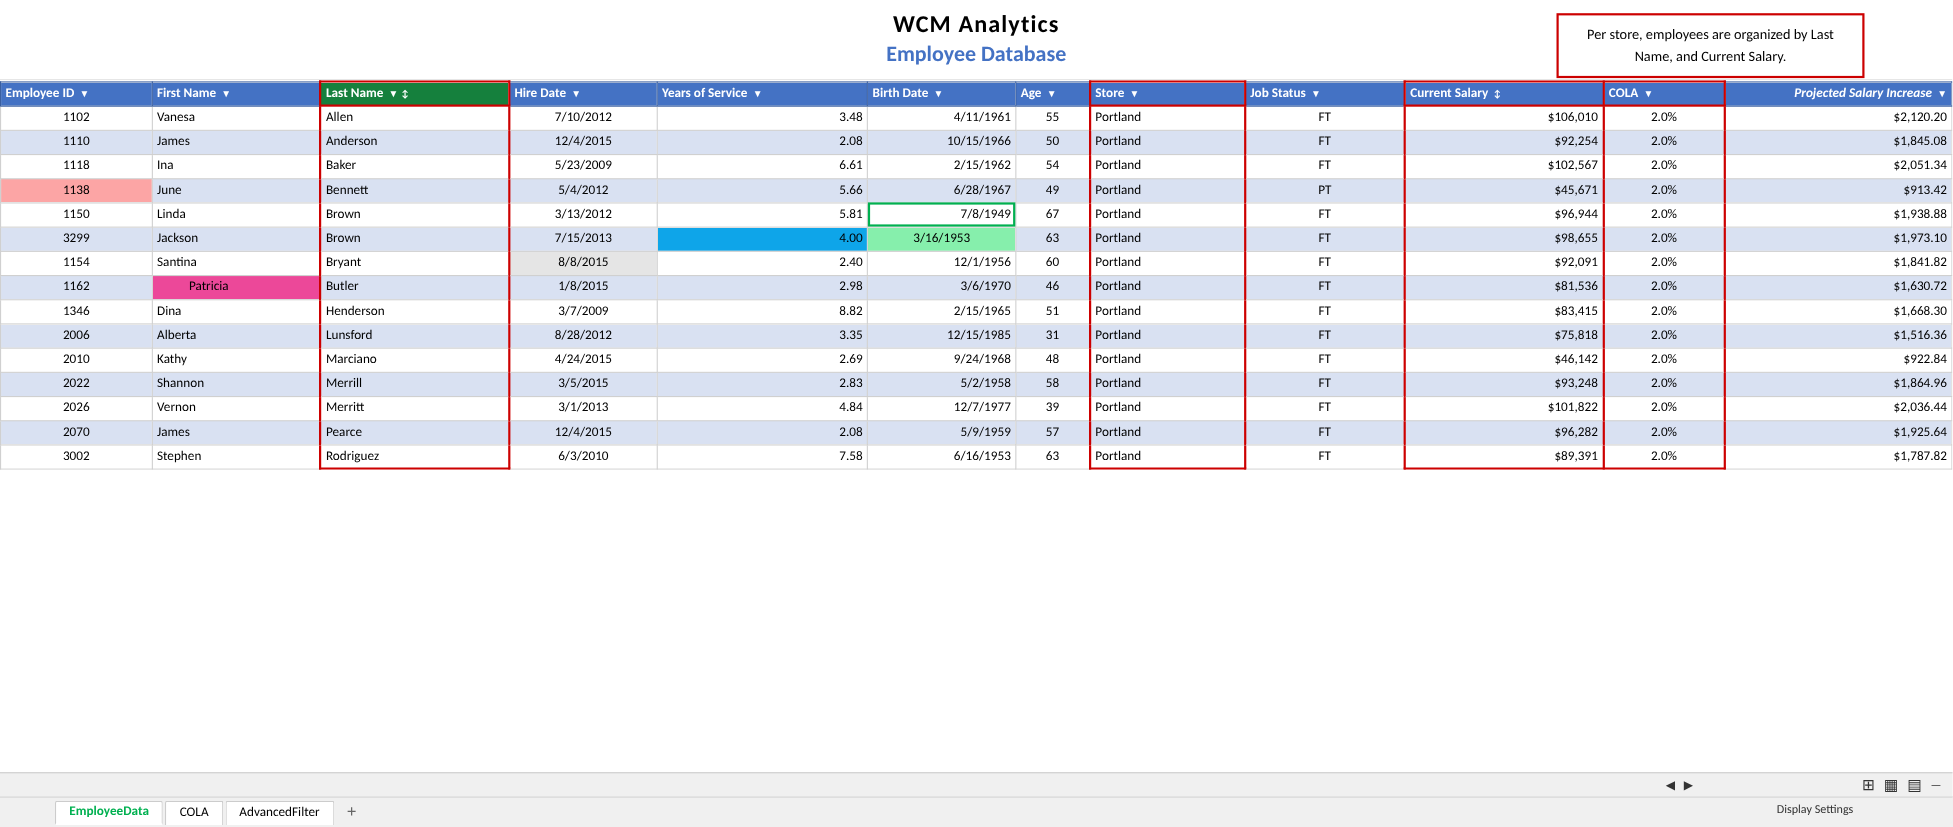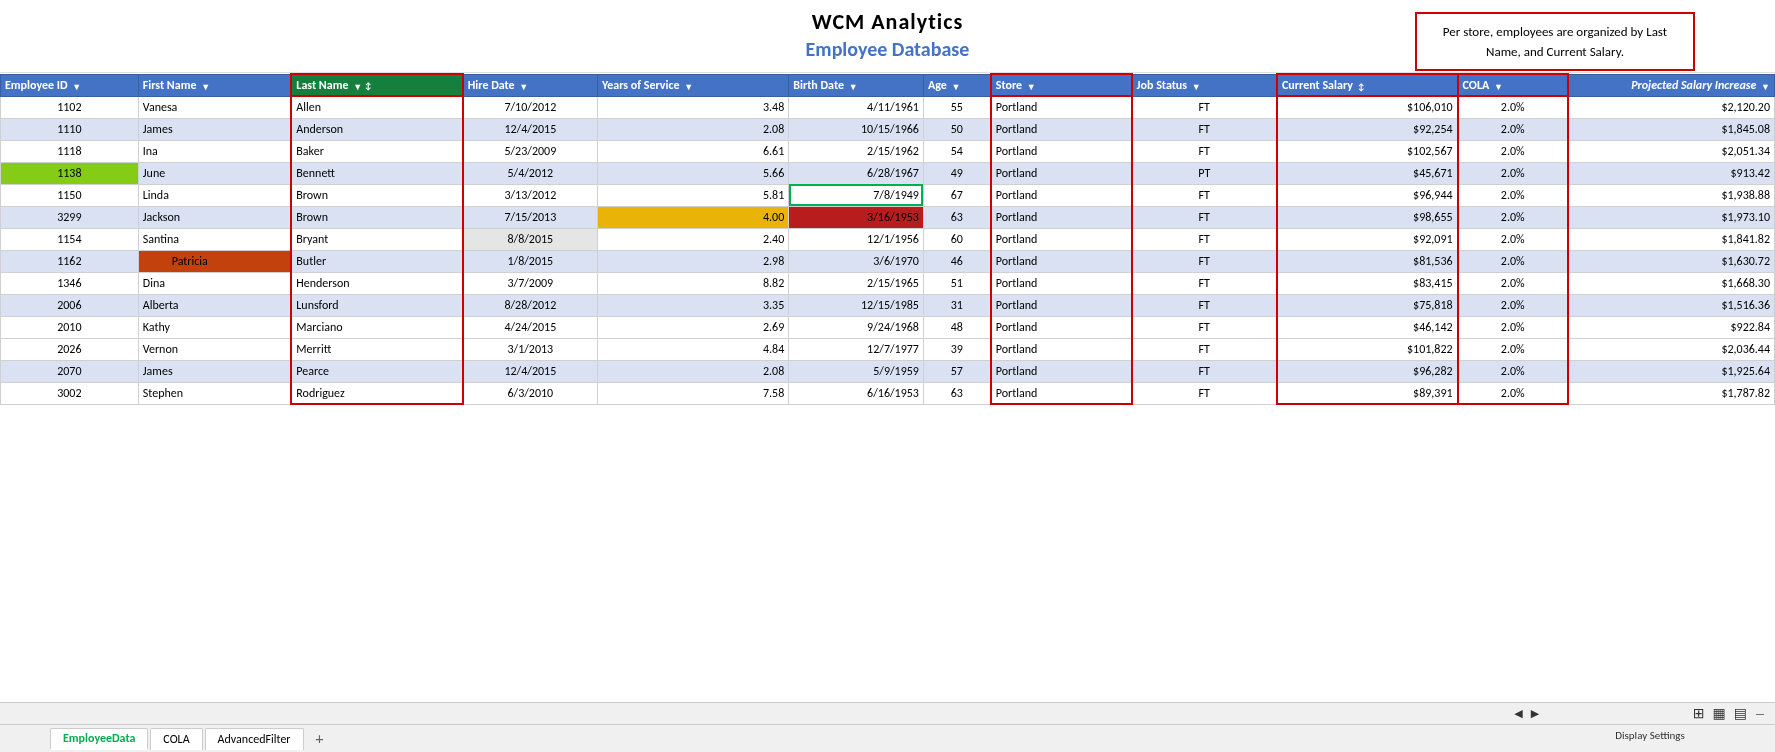--- a/index.html
+++ b/index.html
@@ -267,21 +267,21 @@
               <td style="text-align: right; background: rgb(255, 255, 255); border: 1px solid rgb(208, 208, 208);">6.61</td>
               <td style="text-align: right; background: rgb(255, 255, 255); border: 1px solid rgb(208, 208, 208);">2/15/1962</td>
               <td style="text-align: center; background: rgb(255, 255, 255); border: 1px solid rgb(208, 208, 208);">54</td>
               <td style="text-align: left; background: rgb(255, 255, 255); border-width: 1px 2px; border-style: solid; border-color: rgb(208, 208, 208) rgb(204, 0, 0); border-image: initial;">Portland</td>
               <td style="text-align: center; background: rgb(255, 255, 255); border: 1px solid rgb(208, 208, 208);">FT</td>
               <td style="text-align: right; background: rgb(255, 255, 255); border-width: 1px 2px; border-style: solid; border-color: rgb(208, 208, 208) rgb(204, 0, 0); border-image: initial;">$102,567</td>
               <td style="text-align: center; background: rgb(255, 255, 255); border-width: 1px 2px; border-style: solid; border-color: rgb(208, 208, 208) rgb(204, 0, 0); border-image: initial;">2.0%</td>
               <td style="text-align: right; background: rgb(255, 255, 255); border: 1px solid rgb(208, 208, 208);">$2,051.34</td>
             </tr>
             <tr class="data-row alt">
-              <td style="text-align: center; background: #84cc16; border: 1px solid rgb(208, 208, 208);">1138</td>
+              <td style="text-align: center; background: #fca5a5; border: 1px solid rgb(208, 208, 208);">1138</td>
               <td style="text-align: left; background: rgb(217, 225, 242); border: 1px solid rgb(208, 208, 208);">June</td>
               <td style="text-align: left; background: rgb(217, 225, 242); border-width: 1px 2px; border-style: solid; border-color: rgb(208, 208, 208) rgb(204, 0, 0); border-image: initial;">Bennett</td>
               <td style="text-align: center; background: rgb(217, 225, 242); border: 1px solid rgb(208, 208, 208);">5/4/2012</td>
               <td style="text-align: right; background: rgb(217, 225, 242); border: 1px solid rgb(208, 208, 208);">5.66</td>
               <td style="text-align: right; background: rgb(217, 225, 242); border: 1px solid rgb(208, 208, 208);">6/28/1967</td>
               <td style="text-align: center; background: rgb(217, 225, 242); border: 1px solid rgb(208, 208, 208);">49</td>
               <td style="text-align: left; background: rgb(217, 225, 242); border-width: 1px 2px; border-style: solid; border-color: rgb(208, 208, 208) rgb(204, 0, 0); border-image: initial;">Portland</td>
               <td style="text-align: center; background: rgb(217, 225, 242); border: 1px solid rgb(208, 208, 208);">PT</td>
               <td style="text-align: right; background: rgb(217, 225, 242); border-width: 1px 2px; border-style: solid; border-color: rgb(208, 208, 208) rgb(204, 0, 0); border-image: initial;">$45,671</td>
               <td style="text-align: center; background: rgb(217, 225, 242); border-width: 1px 2px; border-style: solid; border-color: rgb(208, 208, 208) rgb(204, 0, 0); border-image: initial;">2.0%</td>
@@ -299,22 +299,22 @@
               <td style="text-align: center; background: rgb(255, 255, 255); border: 1px solid rgb(208, 208, 208);">FT</td>
               <td style="text-align: right; background: rgb(255, 255, 255); border-width: 1px 2px; border-style: solid; border-color: rgb(208, 208, 208) rgb(204, 0, 0); border-image: initial;">$96,944</td>
               <td style="text-align: center; background: rgb(255, 255, 255); border-width: 1px 2px; border-style: solid; border-color: rgb(208, 208, 208) rgb(204, 0, 0); border-image: initial;">2.0%</td>
               <td style="text-align: right; background: rgb(255, 255, 255); border: 1px solid rgb(208, 208, 208);">$1,938.88</td>
             </tr>
             <tr class="data-row alt">
               <td style="text-align: center; background: rgb(217, 225, 242); border: 1px solid rgb(208, 208, 208);">3299</td>
               <td style="text-align: left; background: rgb(217, 225, 242); border: 1px solid rgb(208, 208, 208);">Jackson</td>
               <td style="text-align: left; background: rgb(217, 225, 242); border-width: 1px 2px; border-style: solid; border-color: rgb(208, 208, 208) rgb(204, 0, 0); border-image: initial;">Brown</td>
               <td style="text-align: center; background: rgb(217, 225, 242); border: 1px solid rgb(208, 208, 208);">7/15/2013</td>
-              <td style="text-align: right; background: #eab308; border: 1px solid rgb(208, 208, 208);">4.00</td>
-              <td style="text-align: right; background: #b91c1c; border: 1px solid rgb(208, 208, 208);">3/16/1953</td>
+              <td style="text-align: right; background: #0ea5e9; border: 1px solid rgb(208, 208, 208);">4.00</td>
+              <td style="text-align: center; background: #86efac; border: 1px solid rgb(208, 208, 208);">3/16/1953</td>
               <td style="text-align: center; background: rgb(217, 225, 242); border: 1px solid rgb(208, 208, 208);">63</td>
               <td style="text-align: left; background: rgb(217, 225, 242); border-width: 1px 2px; border-style: solid; border-color: rgb(208, 208, 208) rgb(204, 0, 0); border-image: initial;">Portland</td>
               <td style="text-align: center; background: rgb(217, 225, 242); border: 1px solid rgb(208, 208, 208);">FT</td>
               <td style="text-align: right; background: rgb(217, 225, 242); border-width: 1px 2px; border-style: solid; border-color: rgb(208, 208, 208) rgb(204, 0, 0); border-image: initial;">$98,655</td>
               <td style="text-align: center; background: rgb(217, 225, 242); border-width: 1px 2px; border-style: solid; border-color: rgb(208, 208, 208) rgb(204, 0, 0); border-image: initial;">2.0%</td>
               <td style="text-align: right; background: rgb(217, 225, 242); border: 1px solid rgb(208, 208, 208);">$1,973.10</td>
             </tr>
             <tr class="data-row">
               <td style="text-align: center; background: rgb(255, 255, 255); border: 1px solid rgb(208, 208, 208);">1154</td>
               <td style="text-align: left; background: rgb(255, 255, 255); border: 1px solid rgb(208, 208, 208);">Santina</td>
@@ -324,21 +324,21 @@
               <td style="text-align: right; background: rgb(255, 255, 255); border: 1px solid rgb(208, 208, 208);">12/1/1956</td>
               <td style="text-align: center; background: rgb(255, 255, 255); border: 1px solid rgb(208, 208, 208);">60</td>
               <td style="text-align: left; background: rgb(255, 255, 255); border-width: 1px 2px; border-style: solid; border-color: rgb(208, 208, 208) rgb(204, 0, 0); border-image: initial;">Portland</td>
               <td style="text-align: center; background: rgb(255, 255, 255); border: 1px solid rgb(208, 208, 208);">FT</td>
               <td style="text-align: right; background: rgb(255, 255, 255); border-width: 1px 2px; border-style: solid; border-color: rgb(208, 208, 208) rgb(204, 0, 0); border-image: initial;">$92,091</td>
               <td style="text-align: center; background: rgb(255, 255, 255); border-width: 1px 2px; border-style: solid; border-color: rgb(208, 208, 208) rgb(204, 0, 0); border-image: initial;">2.0%</td>
               <td style="text-align: right; background: rgb(255, 255, 255); border: 1px solid rgb(208, 208, 208);">$1,841.82</td>
             </tr>
             <tr class="data-row alt">
               <td style="text-align: center; background: rgb(217, 225, 242); border: 1px solid rgb(208, 208, 208);">1162</td>
-              <td style="text-align: left; background: #c2410c; border: 1px solid rgb(208, 208, 208); padding-left: 33px;">Patricia</td>
+              <td style="text-align: left; background: #ec4899; border: 1px solid rgb(208, 208, 208); padding-left: 33px;">Patricia</td>
               <td style="text-align: left; background: rgb(217, 225, 242); border-width: 1px 2px; border-style: solid; border-color: rgb(208, 208, 208) rgb(204, 0, 0); border-image: initial;">Butler</td>
               <td style="text-align: center; background: rgb(217, 225, 242); border: 1px solid rgb(208, 208, 208);">1/8/2015</td>
               <td style="text-align: right; background: rgb(217, 225, 242); border: 1px solid rgb(208, 208, 208);">2.98</td>
               <td style="text-align: right; background: rgb(217, 225, 242); border: 1px solid rgb(208, 208, 208);">3/6/1970</td>
               <td style="text-align: center; background: rgb(217, 225, 242); border: 1px solid rgb(208, 208, 208);">46</td>
               <td style="text-align: left; background: rgb(217, 225, 242); border-width: 1px 2px; border-style: solid; border-color: rgb(208, 208, 208) rgb(204, 0, 0); border-image: initial;">Portland</td>
               <td style="text-align: center; background: rgb(217, 225, 242); border: 1px solid rgb(208, 208, 208);">FT</td>
               <td style="text-align: right; background: rgb(217, 225, 242); border-width: 1px 2px; border-style: solid; border-color: rgb(208, 208, 208) rgb(204, 0, 0); border-image: initial;">$81,536</td>
               <td style="text-align: center; background: rgb(217, 225, 242); border-width: 1px 2px; border-style: solid; border-color: rgb(208, 208, 208) rgb(204, 0, 0); border-image: initial;">2.0%</td>
               <td style="text-align: right; background: rgb(217, 225, 242); border: 1px solid rgb(208, 208, 208);">$1,630.72</td>
@@ -377,20 +377,34 @@
               <td style="text-align: left; background: rgb(255, 255, 255); border-width: 1px 2px; border-style: solid; border-color: rgb(208, 208, 208) rgb(204, 0, 0); border-image: initial;">Marciano</td>
               <td style="text-align: center; background: rgb(255, 255, 255); border: 1px solid rgb(208, 208, 208);">4/24/2015</td>
               <td style="text-align: right; background: rgb(255, 255, 255); border: 1px solid rgb(208, 208, 208);">2.69</td>
               <td style="text-align: right; background: rgb(255, 255, 255); border: 1px solid rgb(208, 208, 208);">9/24/1968</td>
               <td style="text-align: center; background: rgb(255, 255, 255); border: 1px solid rgb(208, 208, 208);">48</td>
               <td style="text-align: left; background: rgb(255, 255, 255); border-width: 1px 2px; border-style: solid; border-color: rgb(208, 208, 208) rgb(204, 0, 0); border-image: initial;">Portland</td>
               <td style="text-align: center; background: rgb(255, 255, 255); border: 1px solid rgb(208, 208, 208);">FT</td>
               <td style="text-align: right; background: rgb(255, 255, 255); border-width: 1px 2px; border-style: solid; border-color: rgb(208, 208, 208) rgb(204, 0, 0); border-image: initial;">$46,142</td>
               <td style="text-align: center; background: rgb(255, 255, 255); border-width: 1px 2px; border-style: solid; border-color: rgb(208, 208, 208) rgb(204, 0, 0); border-image: initial;">2.0%</td>
               <td style="text-align: right; background: rgb(255, 255, 255); border: 1px solid rgb(208, 208, 208);">$922.84</td>
+            </tr>
+            <tr class="data-row alt">
+              <td style="text-align: center; background: rgb(217, 225, 242); border: 1px solid rgb(208, 208, 208);">2022</td>
+              <td style="text-align: left; background: rgb(217, 225, 242); border: 1px solid rgb(208, 208, 208);">Shannon</td>
+              <td style="text-align: left; background: rgb(217, 225, 242); border-width: 1px 2px; border-style: solid; border-color: rgb(208, 208, 208) rgb(204, 0, 0); border-image: initial;">Merrill</td>
+              <td style="text-align: center; background: rgb(217, 225, 242); border: 1px solid rgb(208, 208, 208);">3/5/2015</td>
+              <td style="text-align: right; background: rgb(217, 225, 242); border: 1px solid rgb(208, 208, 208);">2.83</td>
+              <td style="text-align: right; background: rgb(217, 225, 242); border: 1px solid rgb(208, 208, 208);">5/2/1958</td>
+              <td style="text-align: center; background: rgb(217, 225, 242); border: 1px solid rgb(208, 208, 208);">58</td>
+              <td style="text-align: left; background: rgb(217, 225, 242); border-width: 1px 2px; border-style: solid; border-color: rgb(208, 208, 208) rgb(204, 0, 0); border-image: initial;">Portland</td>
+              <td style="text-align: center; background: rgb(217, 225, 242); border: 1px solid rgb(208, 208, 208);">FT</td>
+              <td style="text-align: right; background: rgb(217, 225, 242); border-width: 1px 2px; border-style: solid; border-color: rgb(208, 208, 208) rgb(204, 0, 0); border-image: initial;">$93,248</td>
+              <td style="text-align: center; background: rgb(217, 225, 242); border-width: 1px 2px; border-style: solid; border-color: rgb(208, 208, 208) rgb(204, 0, 0); border-image: initial;">2.0%</td>
+              <td style="text-align: right; background: rgb(217, 225, 242); border: 1px solid rgb(208, 208, 208);">$1,864.96</td>
             </tr>
             <tr class="data-row">
               <td style="text-align: center; background: rgb(255, 255, 255); border: 1px solid rgb(208, 208, 208);">2026</td>
               <td style="text-align: left; background: rgb(255, 255, 255); border: 1px solid rgb(208, 208, 208);">Vernon</td>
               <td style="text-align: left; background: rgb(255, 255, 255); border-width: 1px 2px; border-style: solid; border-color: rgb(208, 208, 208) rgb(204, 0, 0); border-image: initial;">Merritt</td>
               <td style="text-align: center; background: rgb(255, 255, 255); border: 1px solid rgb(208, 208, 208);">3/1/2013</td>
               <td style="text-align: right; background: rgb(255, 255, 255); border: 1px solid rgb(208, 208, 208);">4.84</td>
               <td style="text-align: right; background: rgb(255, 255, 255); border: 1px solid rgb(208, 208, 208);">12/7/1977</td>
               <td style="text-align: center; background: rgb(255, 255, 255); border: 1px solid rgb(208, 208, 208);">39</td>
               <td style="text-align: left; background: rgb(255, 255, 255); border-width: 1px 2px; border-style: solid; border-color: rgb(208, 208, 208) rgb(204, 0, 0); border-image: initial;">Portland</td>

